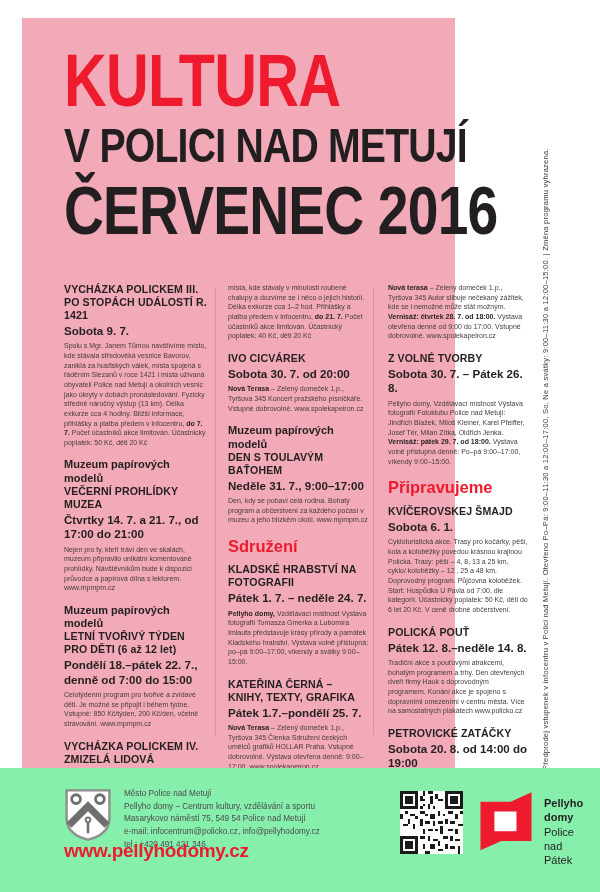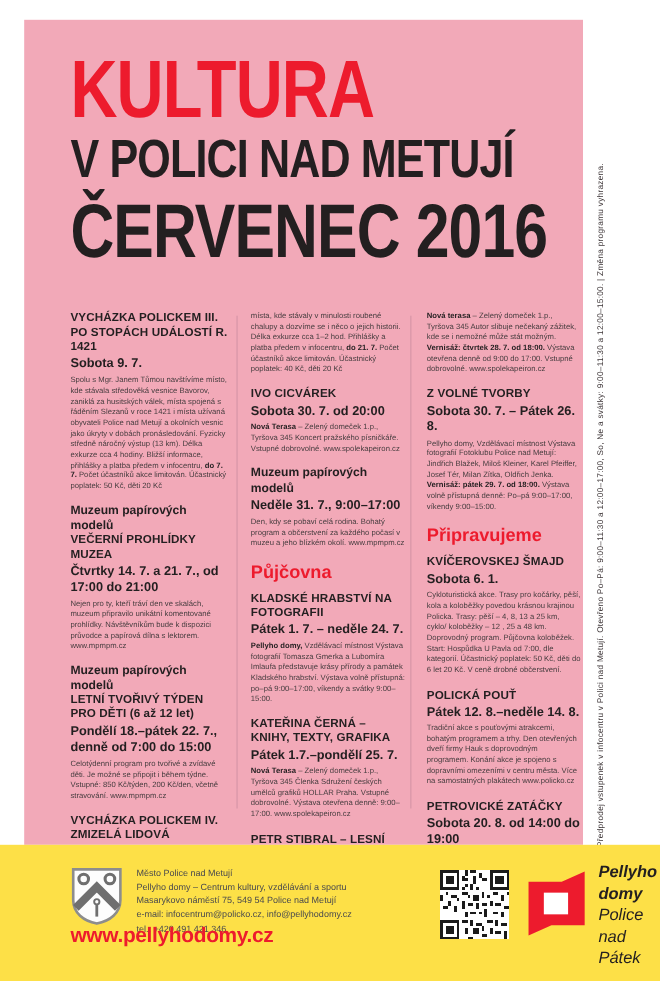--- a/index.html
+++ b/index.html
@@ -2,21 +2,21 @@
 <html><head>
 <meta charset="utf-8">
 <style>
   html,body{margin:0;padding:0;}
   body{
     width:600px;height:892px;background:#ffffff;position:relative;overflow:hidden;
     font-family:"Liberation Sans","DejaVu Sans",sans-serif;
     -webkit-font-smoothing:antialiased;
   }
   .poster{
-    position:absolute;left:22px;top:18px;width:508px;height:750px;
+    position:absolute;left:22px;top:18px;width:433px;height:750px;
     background:#f2a9b8;
   }
   
   .title-line{position:absolute;left:42px;white-space:nowrap;line-height:1;}
   .title-line .sq{display:inline-block;transform:scaleX(0.8);transform-origin:0 50%;font-weight:800;letter-spacing:-1px;}
   .t1{top:26px;font-size:74px;color:#ed1b2d;}
   .t2{top:103px;font-size:49px;color:#231f20;}
   .t3{top:158px;font-size:69px;color:#231f20;}
   
   .cols{position:absolute;left:0;top:265px;width:508px;height:462px;}
@@ -33,27 +33,27 @@
   .ebody{font-size:7px;line-height:1.38;color:#453c3e;margin-top:3px;text-align:left;}
   .ebody b{color:#231f20;}
   .section{color:#ed1b2d;font-size:16.5px;font-weight:bold;margin:13px 0 9px 0;line-height:1;}
   
   .side-note{
     position:absolute;left:541px;top:770px;width:648px;
     transform:rotate(-90deg);transform-origin:0 0;
     font-size:7.5px;letter-spacing:0.25px;color:#3d3537;white-space:nowrap;
   }
   
-  .footer{position:absolute;left:0;top:768px;width:600px;height:124px;background:#fde047;}
+  .footer{position:absolute;left:0;top:768px;width:600px;height:124px;background:#86efac;}
   .coat{position:absolute;left:64px;top:20px;width:48px;height:54px;}
   .addr{position:absolute;left:124px;top:20px;font-size:8.2px;line-height:1.55;color:#4b4b4d;}
   .website{position:absolute;left:64px;top:72px;font-size:19px;font-weight:bold;color:#ed1b2d;letter-spacing:-0.3px;text-decoration:none;}
   .qr{position:absolute;left:400px;top:23px;width:63px;height:63px;}
   .pd-logo{position:absolute;left:477px;top:18px;width:58px;height:80px;}
-  .pd-text{position:absolute;left:544px;top:15px;font-size:15px;line-height:1.3;color:#231f20;font-style:italic;}
+  .pd-text{position:absolute;left:544px;top:28px;font-size:11px;line-height:1.3;color:#231f20;}
   .pd-text .b{font-weight:bold;}
 </style>
 </head>
 <body>
 
 <div class="poster">
 
   <div class="title-line t1"><span class="sq">KULTURA</span></div>
   <div class="title-line t2"><span class="sq">V POLICI NAD METUJÍ</span></div>
   <div class="title-line t3"><span class="sq">ČERVENEC 2016</span></div>
@@ -93,24 +93,25 @@
       <div class="block">
         <div class="ebody" style="margin-top:0;">místa, kde stávaly v minulosti roubené chalupy a dozvíme se i něco o jejich historii. Délka exkurze cca 1–2 hod. Přihlášky a platba předem v infocentru, <b>do 21. 7.</b> Počet účastníků akce limitován. Účastnický poplatek: 40 Kč, děti 20 Kč</div>
       </div>
       <div class="block">
         <div class="etitle">IVO CICVÁREK</div>
         <div class="edate">Sobota 30. 7. od 20:00</div>
         <div class="ebody"><b>Nová Terasa</b> – Zelený domeček 1.p., Tyršova 345 Koncert pražského písničkáře. Vstupné dobrovolné. www.spolekapeiron.cz</div>
       </div>
       <div class="block">
         <div class="over">Muzeum papírových modelů</div>
+        <div class="etitle">DEN S TOULAVÝM BAŤOHEM</div>
         <div class="edate">Neděle 31. 7., 9:00–17:00</div>
         <div class="ebody">Den, kdy se pobaví celá rodina. Bohatý program a občerstvení za každého počasí v muzeu a jeho blízkém okolí. www.mpmpm.cz</div>
       </div>
-      <div class="section">Půjčovna</div>
+      <div class="section">Sdružení</div>
       <div class="block">
         <div class="etitle">KLADSKÉ HRABSTVÍ NA FOTOGRAFII</div>
         <div class="edate">Pátek 1. 7. – neděle 24. 7.</div>
         <div class="ebody"><b>Pellyho domy,</b> Vzdělávací místnost Výstava fotografií Tomasza Gmerka a Lubomíra Imlaufa představuje krásy přírody a památek Kladského hrabství. Výstava volně přístupná: po–pá 9:00–17:00, víkendy a svátky 9:00–15:00.</div>
       </div>
       <div class="block">
         <div class="etitle">KATEŘINA ČERNÁ – KNIHY, TEXTY, GRAFIKA</div>
         <div class="edate">Pátek 1.7.–pondělí 25. 7.</div>
         <div class="ebody"><b>Nová Terasa</b> – Zelený domeček 1.p., Tyršova 345 Členka Sdružení českých umělců grafiků HOLLAR Praha. Vstupné dobrovolné. Výstava otevřena denně: 9:00–17:00. www.spolekapeiron.cz</div>
       </div>

